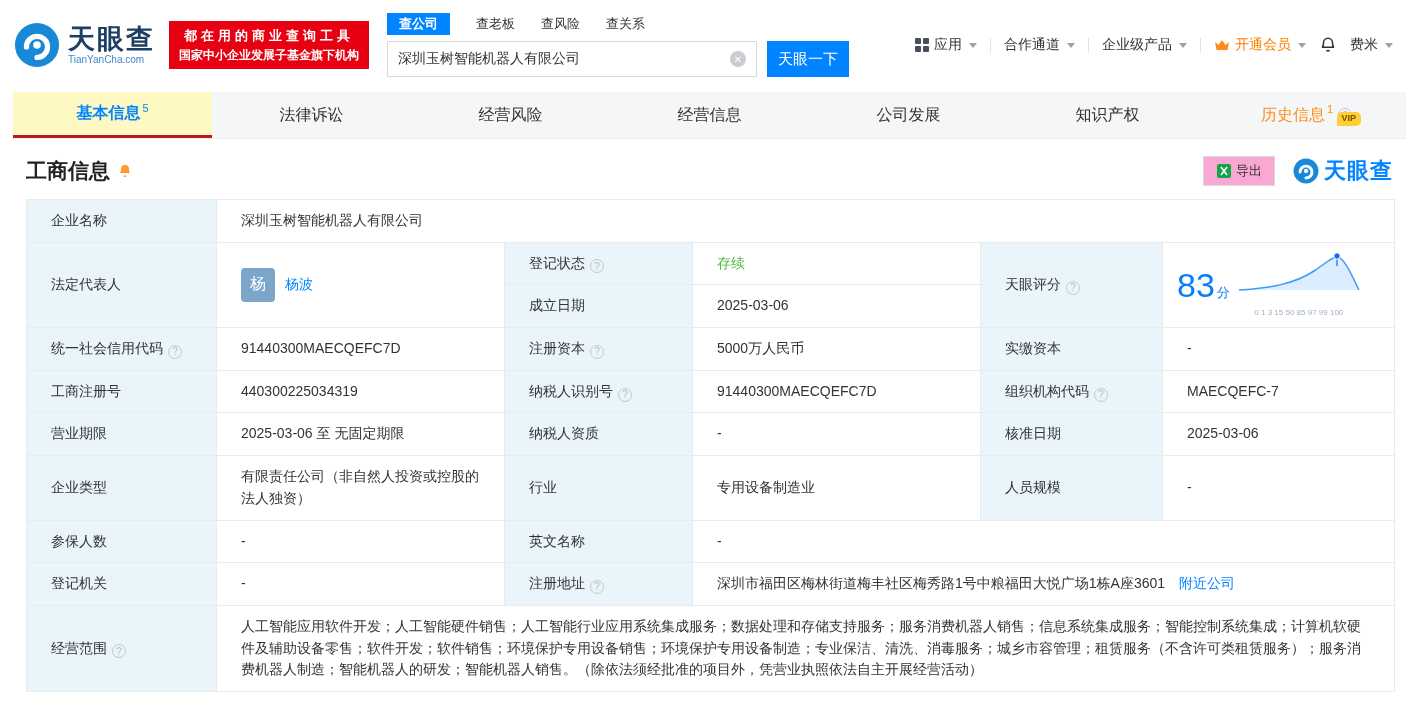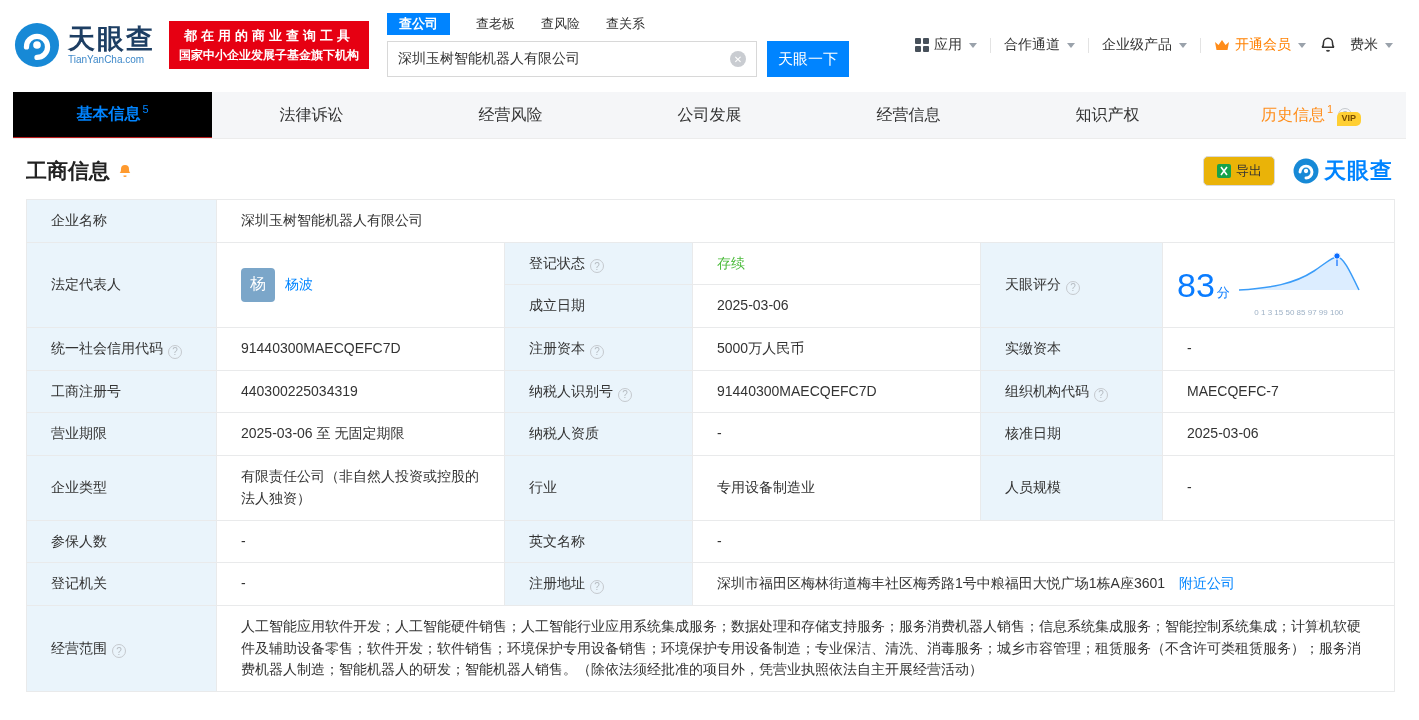--- a/index.html
+++ b/index.html
@@ -32,35 +32,35 @@
   .nav-item { display:flex; align-items:center; gap:5px; cursor:pointer; }
   .caret { width:0; height:0; border-left:4px solid transparent; border-right:4px solid transparent;
     border-top:5px solid #9aa2ab; margin-left:2px; }
   .nav-divider { width:1px; height:15px; background:#e3e3e3; }
   .vip-link { color:#ff8000; }
   .bell-btn { display:flex; align-items:center; cursor:pointer; }
 
   
   .tabbar { display:flex; height:47px; background:#f5f6f8; margin:2px 13px 0; border-bottom:1px solid #ececec; }
   .tab { flex:1; display:flex; align-items:center; justify-content:center; font-size:16px; cursor:pointer; position:relative; color:#333; }
-  .tab.active { color:#0084ff; font-weight:bold; background:#000000; border-bottom:1px solid #b91c1c;text-align:right; }
+  .tab.active { color:#0084ff; font-weight:bold; background:#fef9c3; border-bottom:3px solid #b91c1c;text-align:right; }
   .tab-sup { font-size:11px; position:relative; top:-6px; margin-left:2px; font-weight:normal; }
   .tab-sup.blue { color:#0084ff; }
   .tab-sup.orange { color:#ff8d1a; }
   .tab-history { color:#ff8d1a; }
   .vip-tag { position:absolute; top:20px; left:calc(50% + 30px); background:#ffcf33; color:#7a4d00;
     font-size:9px; font-weight:bold; padding:1px 5px; border-radius:5px 5px 5px 0; line-height:1.3; }
 
   
   .section-head { display:flex; align-items:center; margin:17px 26px 13px; }
   .section-title { font-size:21px; font-weight:bold; color:#222; }
   .section-bell { margin-left:7px; display:flex; cursor:pointer; }
   .section-right { margin-left:auto; display:flex; align-items:center; gap:18px; }
-  .export-btn { display:flex; align-items:center; gap:4px; border:1px solid #d9d9d9; border-radius:5px;
-    height:30px; padding:0 12px; background:#eab308; font-size:13px; color:#333; cursor:pointer; font-family:inherit; }
+  .export-btn { display:flex; align-items:center; gap:4px; border:1px solid #d9d9d9; border-radius:0;
+    height:30px; padding:0 12px; background:#f9a8d4; font-size:13px; color:#333; cursor:pointer; font-family:inherit; }
   .brand { display:flex; align-items:center; gap:5px; }
   .brand-icon { width:26px; height:26px; }
   .brand-text { font-size:22px; font-weight:bold; color:#0084ff; letter-spacing:1px; }
 
   
   .info-table { width:1369px; margin:0 26px; border-collapse:collapse; table-layout:fixed; font-size:14px; }
   .info-table td { border:1px solid #e9eaeb; padding:10px 24px; vertical-align:middle; line-height:1.55; word-break:break-all; }
   td.lbl { background:#eaf4fb; color:#333; }
   td.val { background:#fff; color:#333; }
   .q-icon { display:inline-flex; align-items:center; justify-content:center; width:14px; height:14px;
@@ -165,24 +165,24 @@
     <span>基本信息</span>
     <span class="tab-sup blue">5</span>
   </div>
   <div class="tab">
     <span>法律诉讼</span>
   </div>
   <div class="tab">
     <span>经营风险</span>
   </div>
   <div class="tab">
+    <span>经营信息</span>
+  </div>
+  <div class="tab">
     <span>公司发展</span>
-  </div>
-  <div class="tab">
-    <span>经营信息</span>
   </div>
   <div class="tab">
     <span>知识产权</span>
   </div>
   <div class="tab tab-history">
     <span class="vip-tag">VIP</span>
     <span>历史信息</span>
     <span class="tab-sup orange">1</span>
     <span class="q-icon"></span>
   </div>

